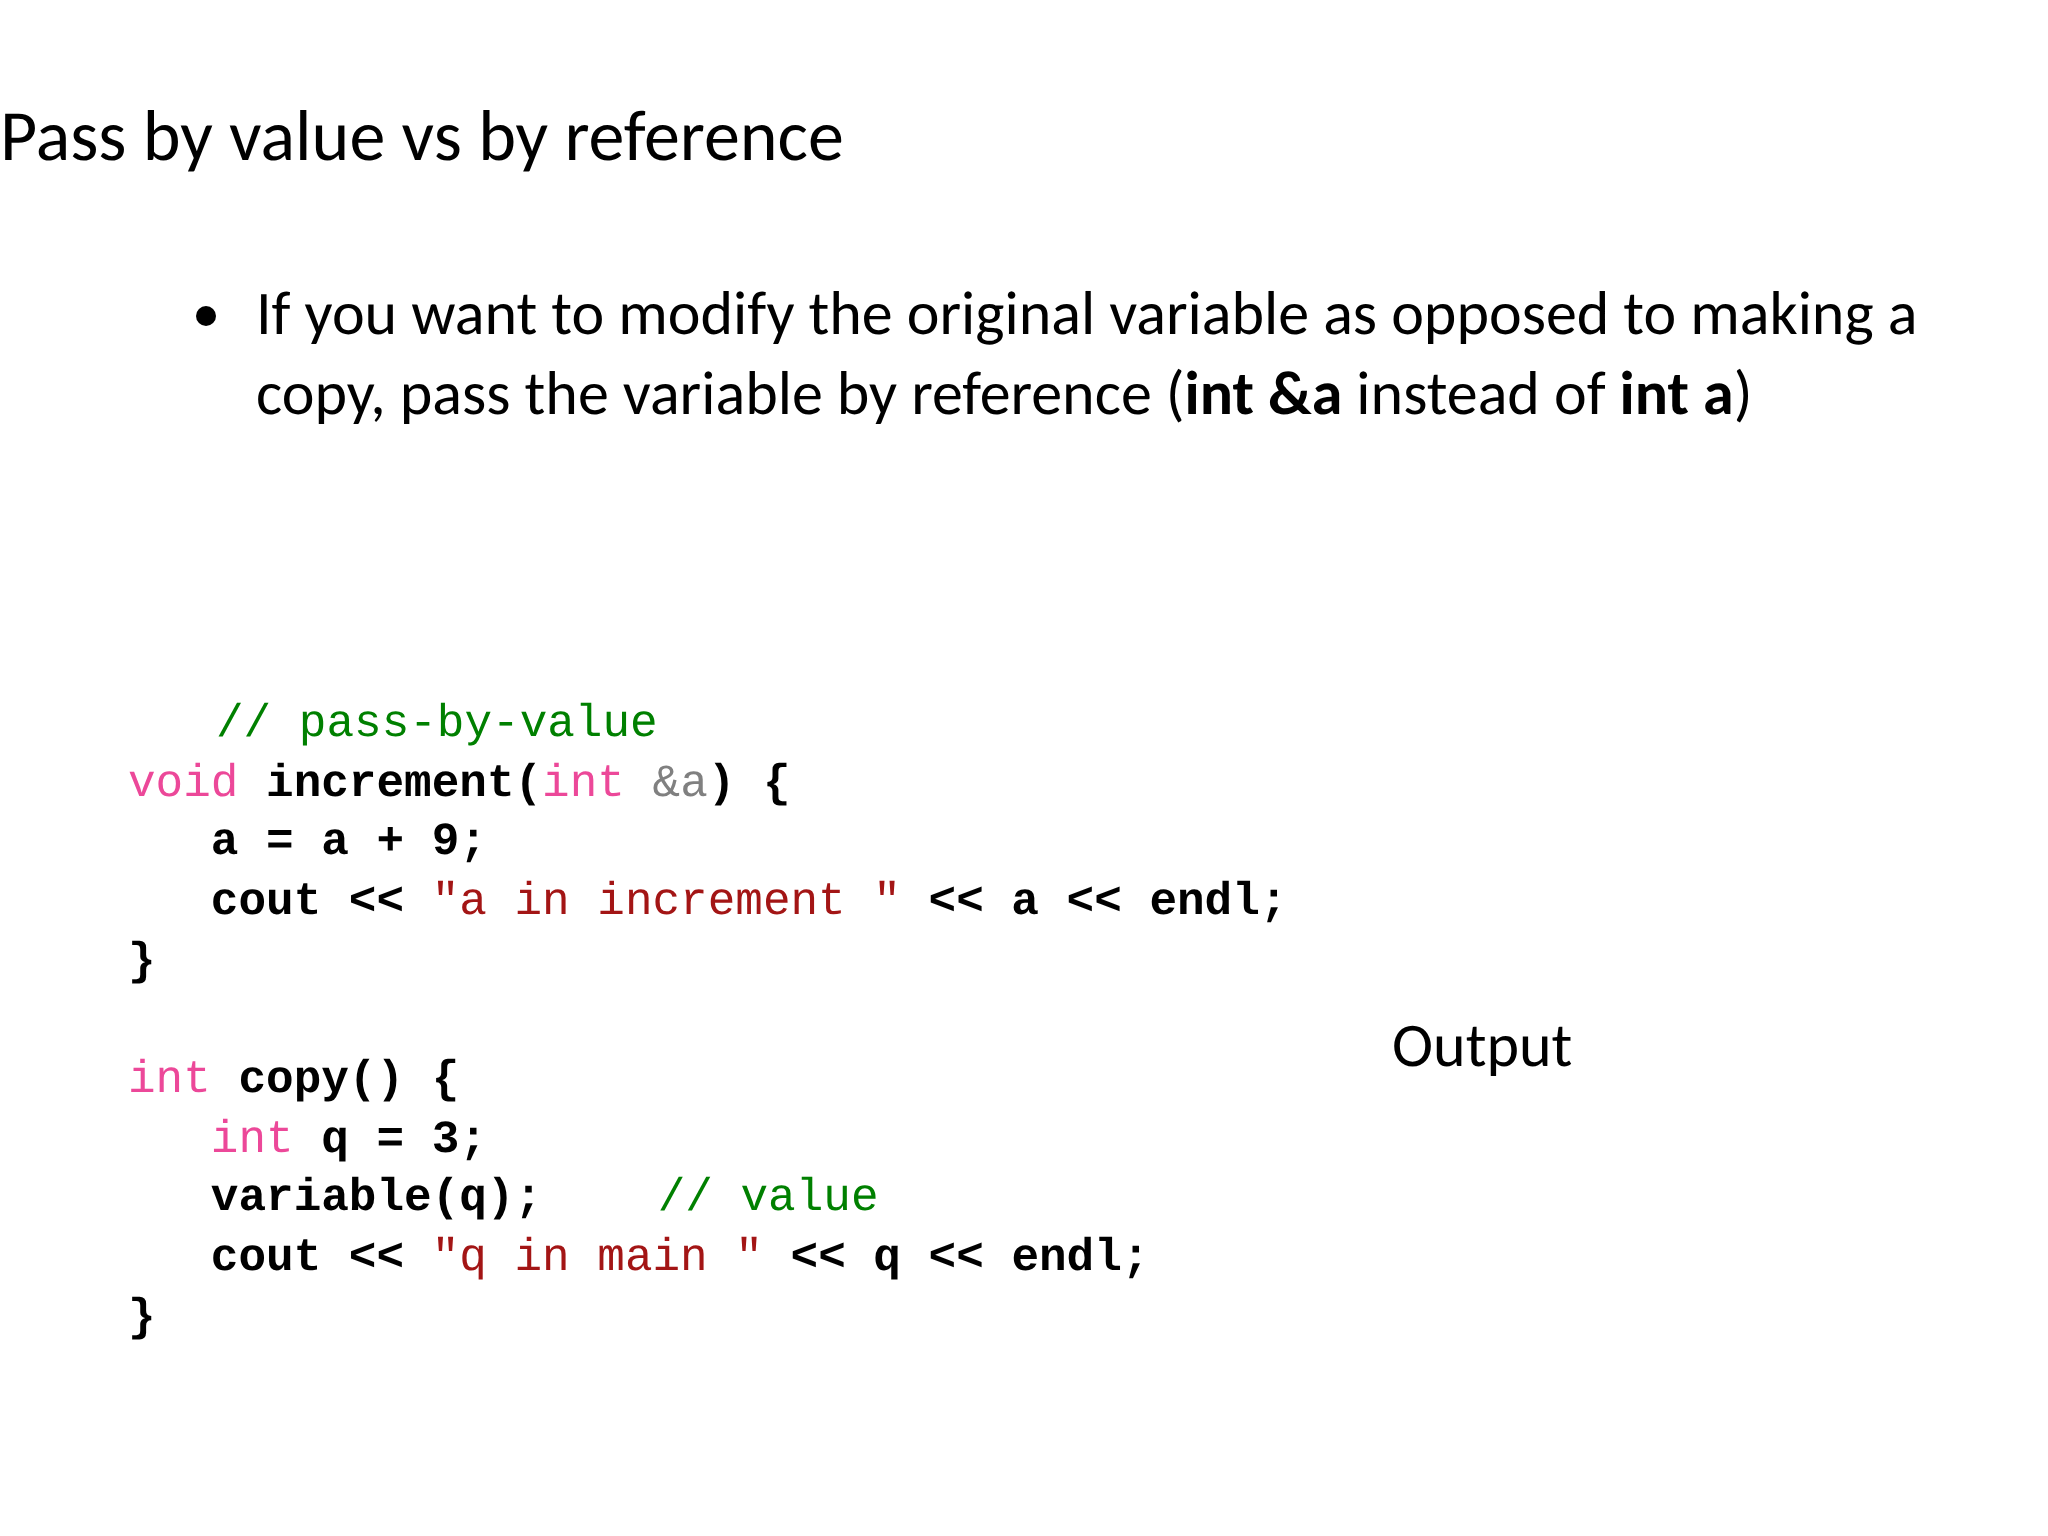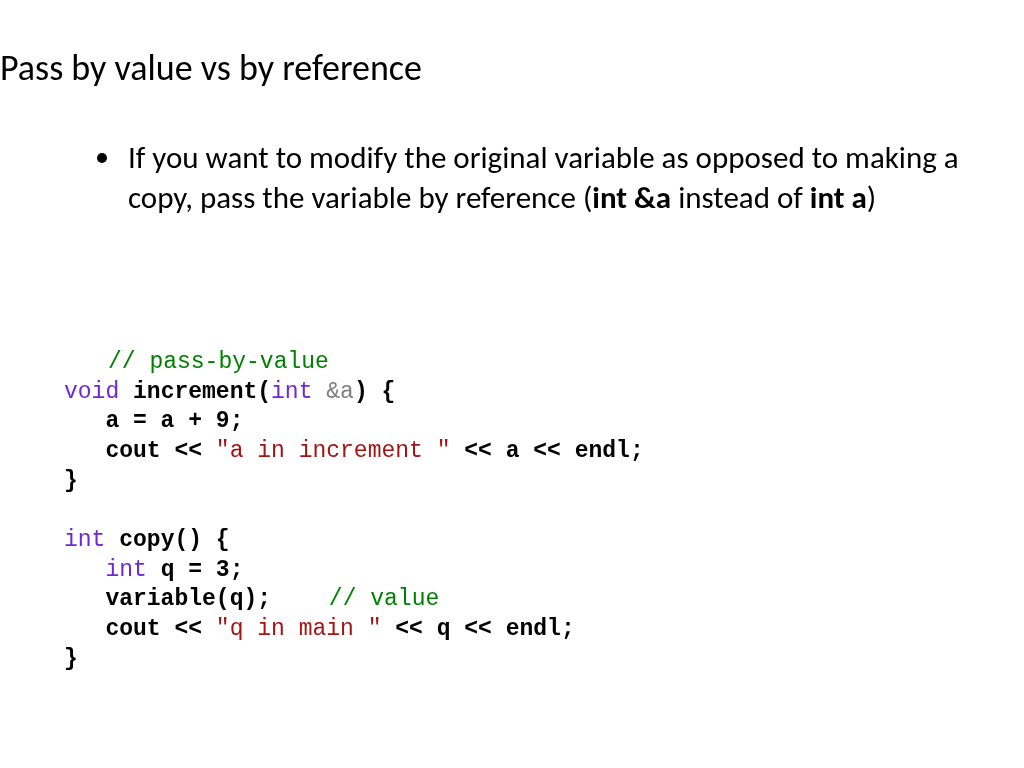--- a/index.html
+++ b/index.html
@@ -36,21 +36,21 @@
     position: absolute;
     left: 64px;
     top: 348px;
     font-family: Consolas, "Courier New", monospace;
     font-size: 23px;
     line-height: 1.29;
     white-space: pre;
     font-weight: 500;
   }
   .comment { color: #008000; margin-left: 44px; }
-  .keyword { color: #6d28d9; margin-top: 28px; }
+  .keyword { color: #ec4899; margin-top: 28px; }
   .string { color: #a31515; }
   .plain { color: #000000; font-weight: bold; }
   .gray { color: #808080; }
   .output-section {
     position: absolute;
     left: 696px;
     top: 504px;
     font-size: 31px;
     line-height: 1.25;
   }
@@ -82,13 +82,14 @@
 <span class="plain">   cout &lt;&lt; </span><span class="string">"a in increment "</span><span class="plain"> &lt;&lt; a &lt;&lt; endl;</span>
 <span class="plain">}</span>
 <span></span>
 <span class="keyword">int</span><span class="plain"> copy() {</span>
 <span class="plain">   </span><span class="keyword">int</span><span class="plain"> q = 3;</span>
 <span class="plain">   variable(q); </span><span class="comment">// value</span>
 <span class="plain">   cout &lt;&lt; </span><span class="string">"q in main "</span><span class="plain"> &lt;&lt; q &lt;&lt; endl;</span>
 <span class="plain">}</span></div>
 
 <div class="output-section">
+  <div class="output-heading">Output</div>
 </div>
 
 </body></html>

